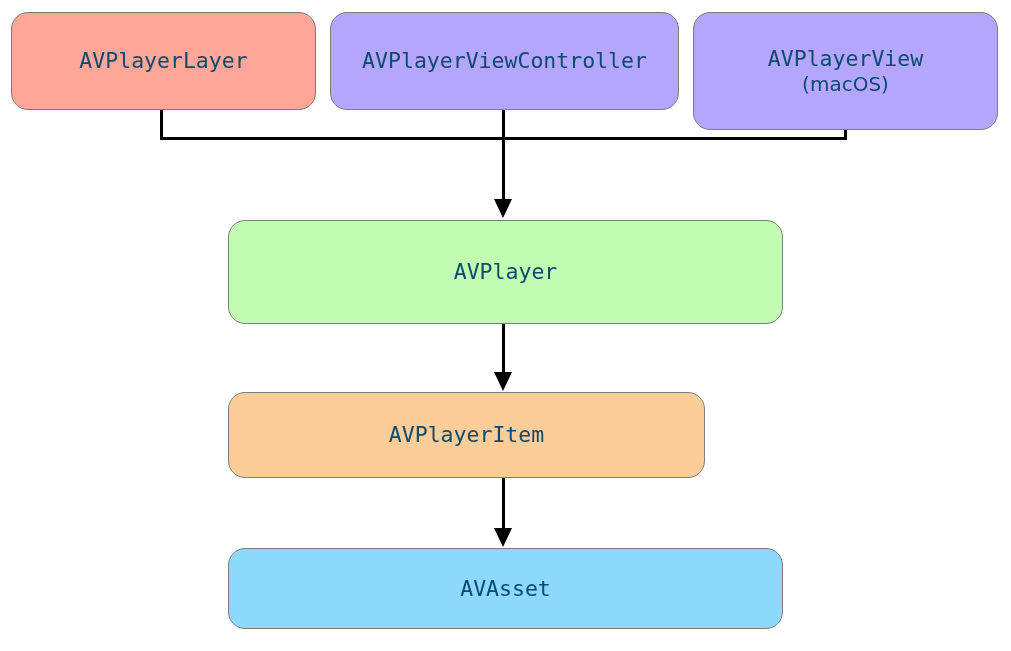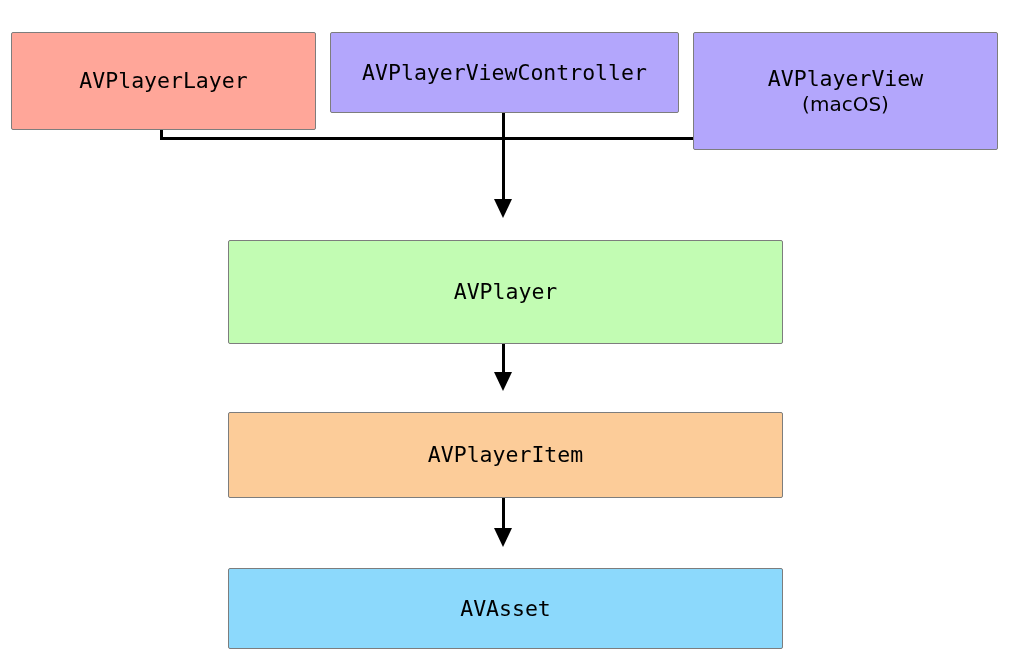--- a/index.html
+++ b/index.html
@@ -14,29 +14,28 @@
     position: relative;
     width: 1011px;
     height: 651px;
     background: #ffffff;
     overflow: hidden;
   }
   .node {
     position: absolute;
     box-sizing: border-box;
     border: 1.6px solid #7d7d7d;
-    border-radius: 2px;
+    border-radius: 17px;
     display: flex;
     flex-direction: column;
     align-items: center;
     justify-content: center;
     text-align: center;
-    color: #000000;
+    color: #0c4a6e;
     z-index: 2;
-    margin-top: 20px;
   }
   .node-label {
     font-family: "DejaVu Sans Mono", monospace;
     font-size: 21.5px;
     line-height: 1.18;
     letter-spacing: 0px;
     white-space: nowrap;
   }
   .node-sub {
     font-family: "DejaVu Sans", sans-serif;
@@ -73,21 +72,21 @@
 </head>
 <body>
 
 <div id="diagram-root">
 
   <div class="node" style="left:11px; top:12px; width:305px; height:98px; background:#ffa699;">
     <div class="node-label">AVPlayerLayer</div>
 
   </div>
 
-  <div class="node" style="left:330px; top:12px; width:349px; height:81px; background:#b3a6fc;">
+  <div class="node" style="left:330px; top:12px; width:349px; height:98px; background:#b3a6fc;">
     <div class="node-label">AVPlayerViewController</div>
   </div>
 
   <div class="node" style="left:693px; top:12px; width:305px; height:118px; background:#b3a6fc;">
     <div class="node-label">AVPlayerView</div>
     <div class="node-sub">(macOS)</div>
   </div>
 
   <div class="edge-v" style="left:160px; top:110px; height:30px;"></div>
   <div class="edge-v" style="left:502px; top:110px; height:30px;"></div>
@@ -97,21 +96,21 @@
   <div class="arrowhead" style="left:494px; top:199px;"></div>
 
   <div class="node" style="left:228px; top:220px; width:555px; height:104px; background:#c2fcb3;">
     <div class="node-label">AVPlayer</div>
 
   </div>
 
   <div class="edge-v" style="left:502px; top:310px; height:64px;"></div>
   <div class="arrowhead" style="left:494px; top:372px;"></div>
 
-  <div class="node" style="left:228px; top:392px; width:555px; height:86px; background:#fccc99;">
+  <div class="node" style="left:228px; top:392px; width:477px; height:86px; background:#fccc99;">
     <div class="node-label">AVPlayerItem</div>
 
   </div>
 
   <div class="edge-v" style="left:502px; top:478px; height:52px;"></div>
   <div class="arrowhead" style="left:494px; top:528px;"></div>
 
   <div class="node" style="left:228px; top:548px; width:555px; height:81px; background:#8cd9fc;">
     <div class="node-label">AVAsset</div>
 

